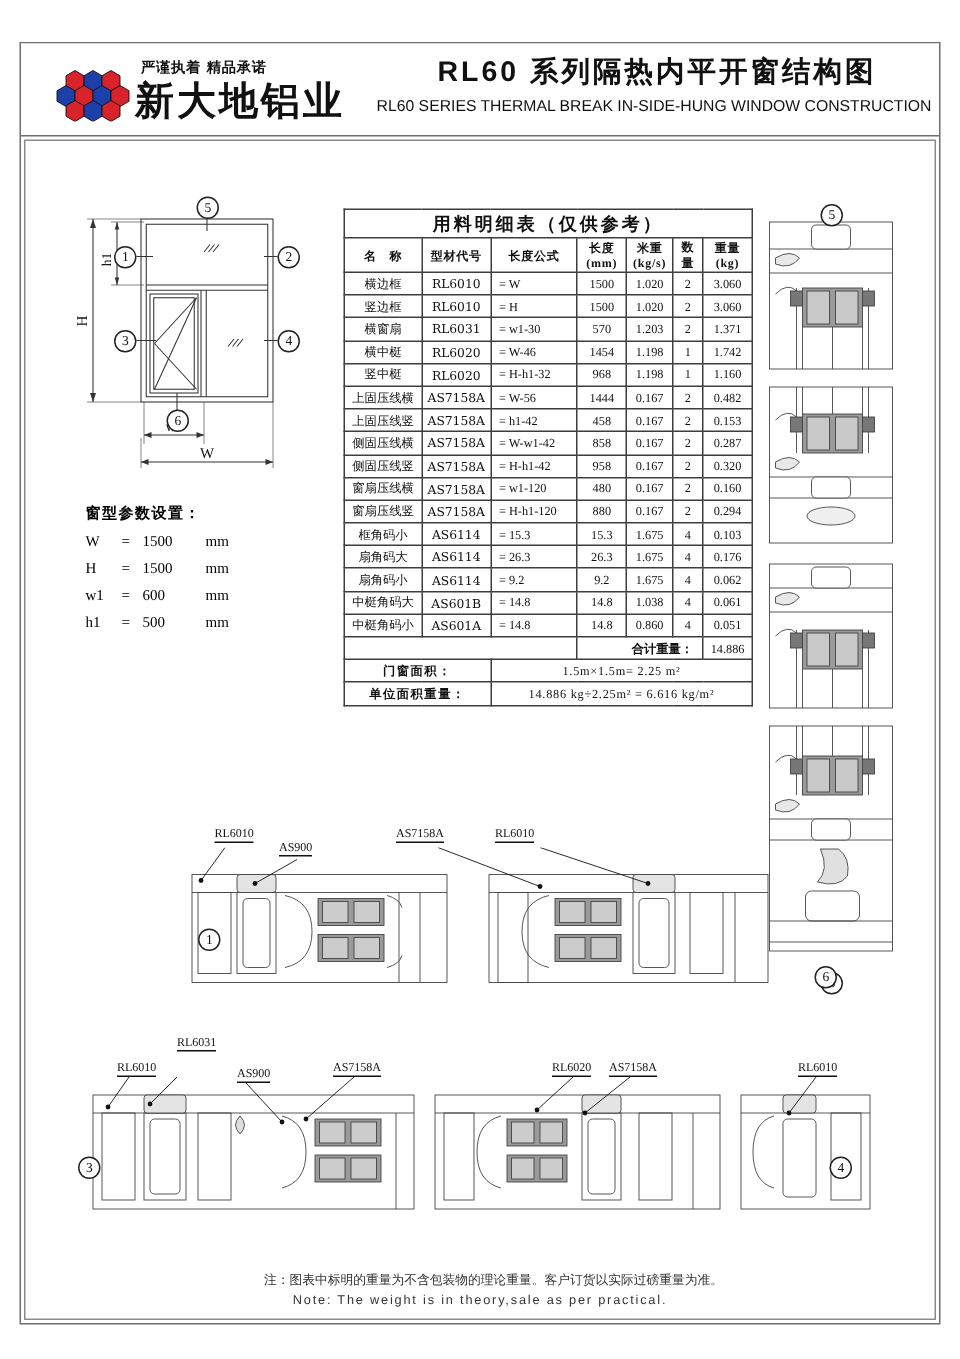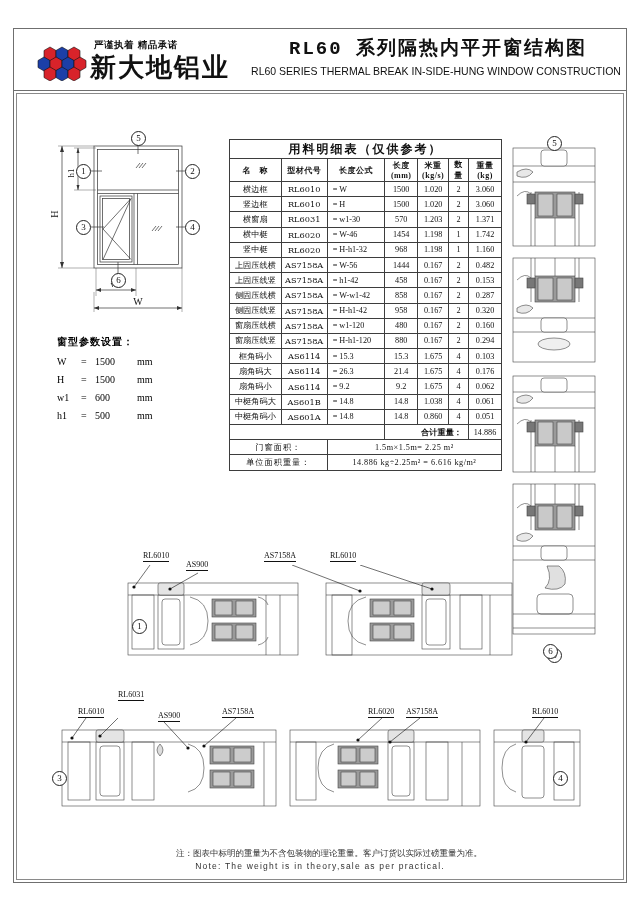--- a/index.html
+++ b/index.html
@@ -71,21 +71,21 @@
   .title-cn {
     position: absolute;
     left: 240px; top: 6px;
     width: 368px;
     text-align: center;
     font-size: 19px;
     font-weight: bold;
     letter-spacing: 2px;
     color: #111;
     white-space: nowrap;
-    font-family: Liberation Mono, monospace;
+    font-family: Liberation Sans, sans-serif;
   }
   .title-en {
     position: absolute;
     left: 232px; top: 36px;
     width: 380px;
     text-align: center;
     font-size: 10.5px;
     color: #111;
     white-space: nowrap;
     font-family: "Liberation Sans", sans-serif;
@@ -141,21 +141,21 @@
   }
   .bom .hdr td { font-weight: bold; font-size: 8px; letter-spacing: 0.5px; }
   .bom .nm { width: 52px; }
   .bom .cd { width: 46px; }
   .bom .fm { width: 58px; text-align: left; padding-left: 5px; font-family: "Liberation Serif", serif; }
   .bom .ln { width: 33px; font-family: "Liberation Serif", serif; }
   .bom .mw { width: 31px; font-family: "Liberation Serif", serif; }
   .bom .qt { width: 20px; font-family: "Liberation Serif", serif; }
   .bom .wt { width: 33px; font-family: "Liberation Serif", serif; }
   .bom .sum-lbl { text-align: right; padding-right: 6px; font-weight: bold; }
-  .bom .foot-lbl { font-weight: normal; letter-spacing: 1px; }
+  .bom .foot-lbl { font-weight: bold; letter-spacing: 1px; }
   .bom .foot-val { font-family: "Liberation Serif", serif; letter-spacing: 0.5px; margin-top: 28px; }
 
   
   .seclabel {
     position: absolute;
     font-size: 8px;
     font-family: "Liberation Serif", serif;
     color: #111;
     border-bottom: 1px solid #111;
     padding-bottom: 1px;
@@ -422,21 +422,21 @@
           <td class="fm">= 15.3</td>
           <td class="ln">15.3</td>
           <td class="mw">1.675</td>
           <td class="qt">4</td>
           <td class="wt">0.103</td>
         </tr>
         <tr>
           <td class="nm">扇角码大</td>
           <td class="cd">AS6114</td>
           <td class="fm">= 26.3</td>
-          <td class="ln">21.4</td>
+          <td class="ln">26.3</td>
           <td class="mw">1.675</td>
           <td class="qt">4</td>
           <td class="wt">0.176</td>
         </tr>
         <tr>
           <td class="nm">扇角码小</td>
           <td class="cd">AS6114</td>
           <td class="fm">= 9.2</td>
           <td class="ln">9.2</td>
           <td class="mw">1.675</td>

